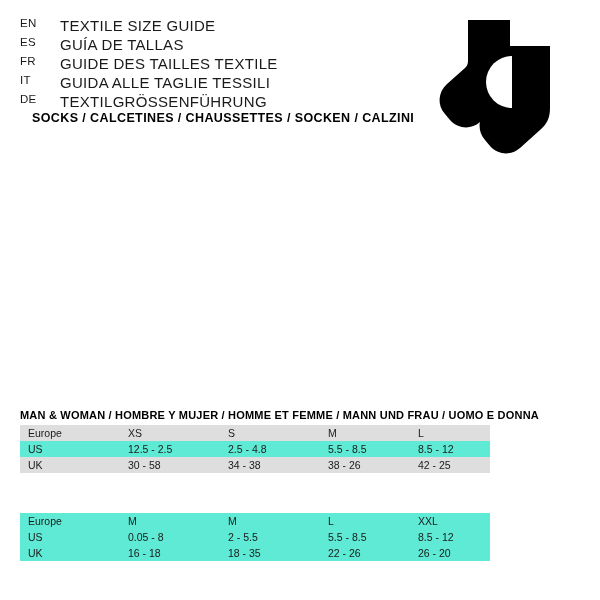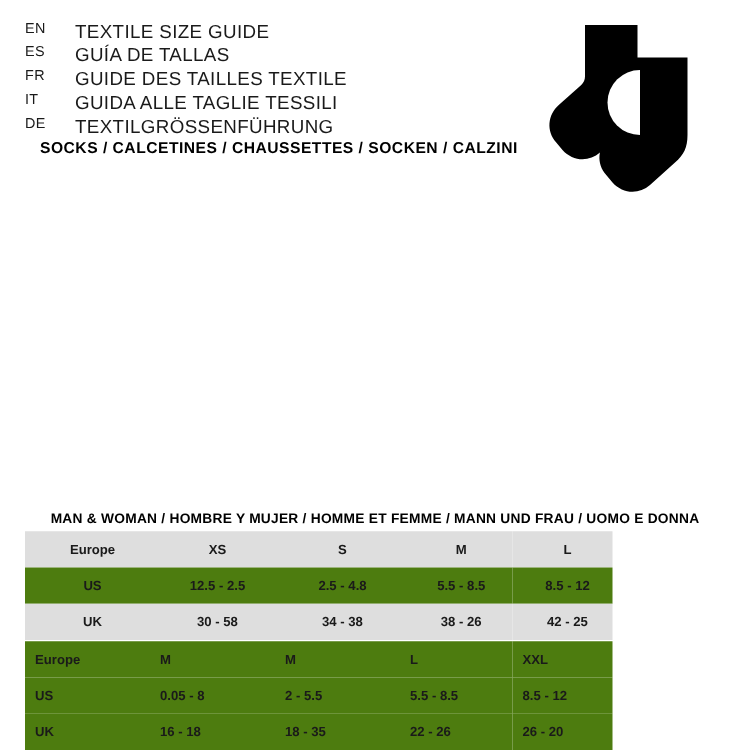--- a/index.html
+++ b/index.html
@@ -65,51 +65,50 @@
     width: 180px;
     height: 150px;
   }
 
   
   .table-section {
     position: absolute;
     left: 20px;
     width: 560px;
   }
-  .table-section.adults { top: 409px; text-align: center; }
+  .table-section.adults { top: 409px; }
   .table-section.children { top: 513px; }
 
   .table-caption {
     font-size: 11px;
     font-weight: bold;
     letter-spacing: 0.2px;
     color: #000;
     margin-bottom: 4px;
     white-space: nowrap;
   }
 
   table.size-table {
     border-collapse: collapse;
     width: 470px;
     table-layout: fixed;
   }
   table.size-table td {
-    height: 29px;
+    height: 16px;
     font-size: 10.5px;
     color: #1a1a1a;
     padding: 0 0 0 8px;
     border: none;
     vertical-align: middle;
-    font-weight: bold;
   }
   table.size-table tr.shaded td {
     background: #dedede;
   }
   table.size-table tr.plain td {
-    background: #4d7c0f;
+    background: #5eead4;
   }
   table.size-table col.c0 { width: 100px; }
   table.size-table col.c1 { width: 100px; }
   table.size-table col.c2 { width: 100px; }
   table.size-table col.c3 { width: 90px; }
   table.size-table col.c4 { width: 80px; }
 </style>
 </head>
 <body>
 

